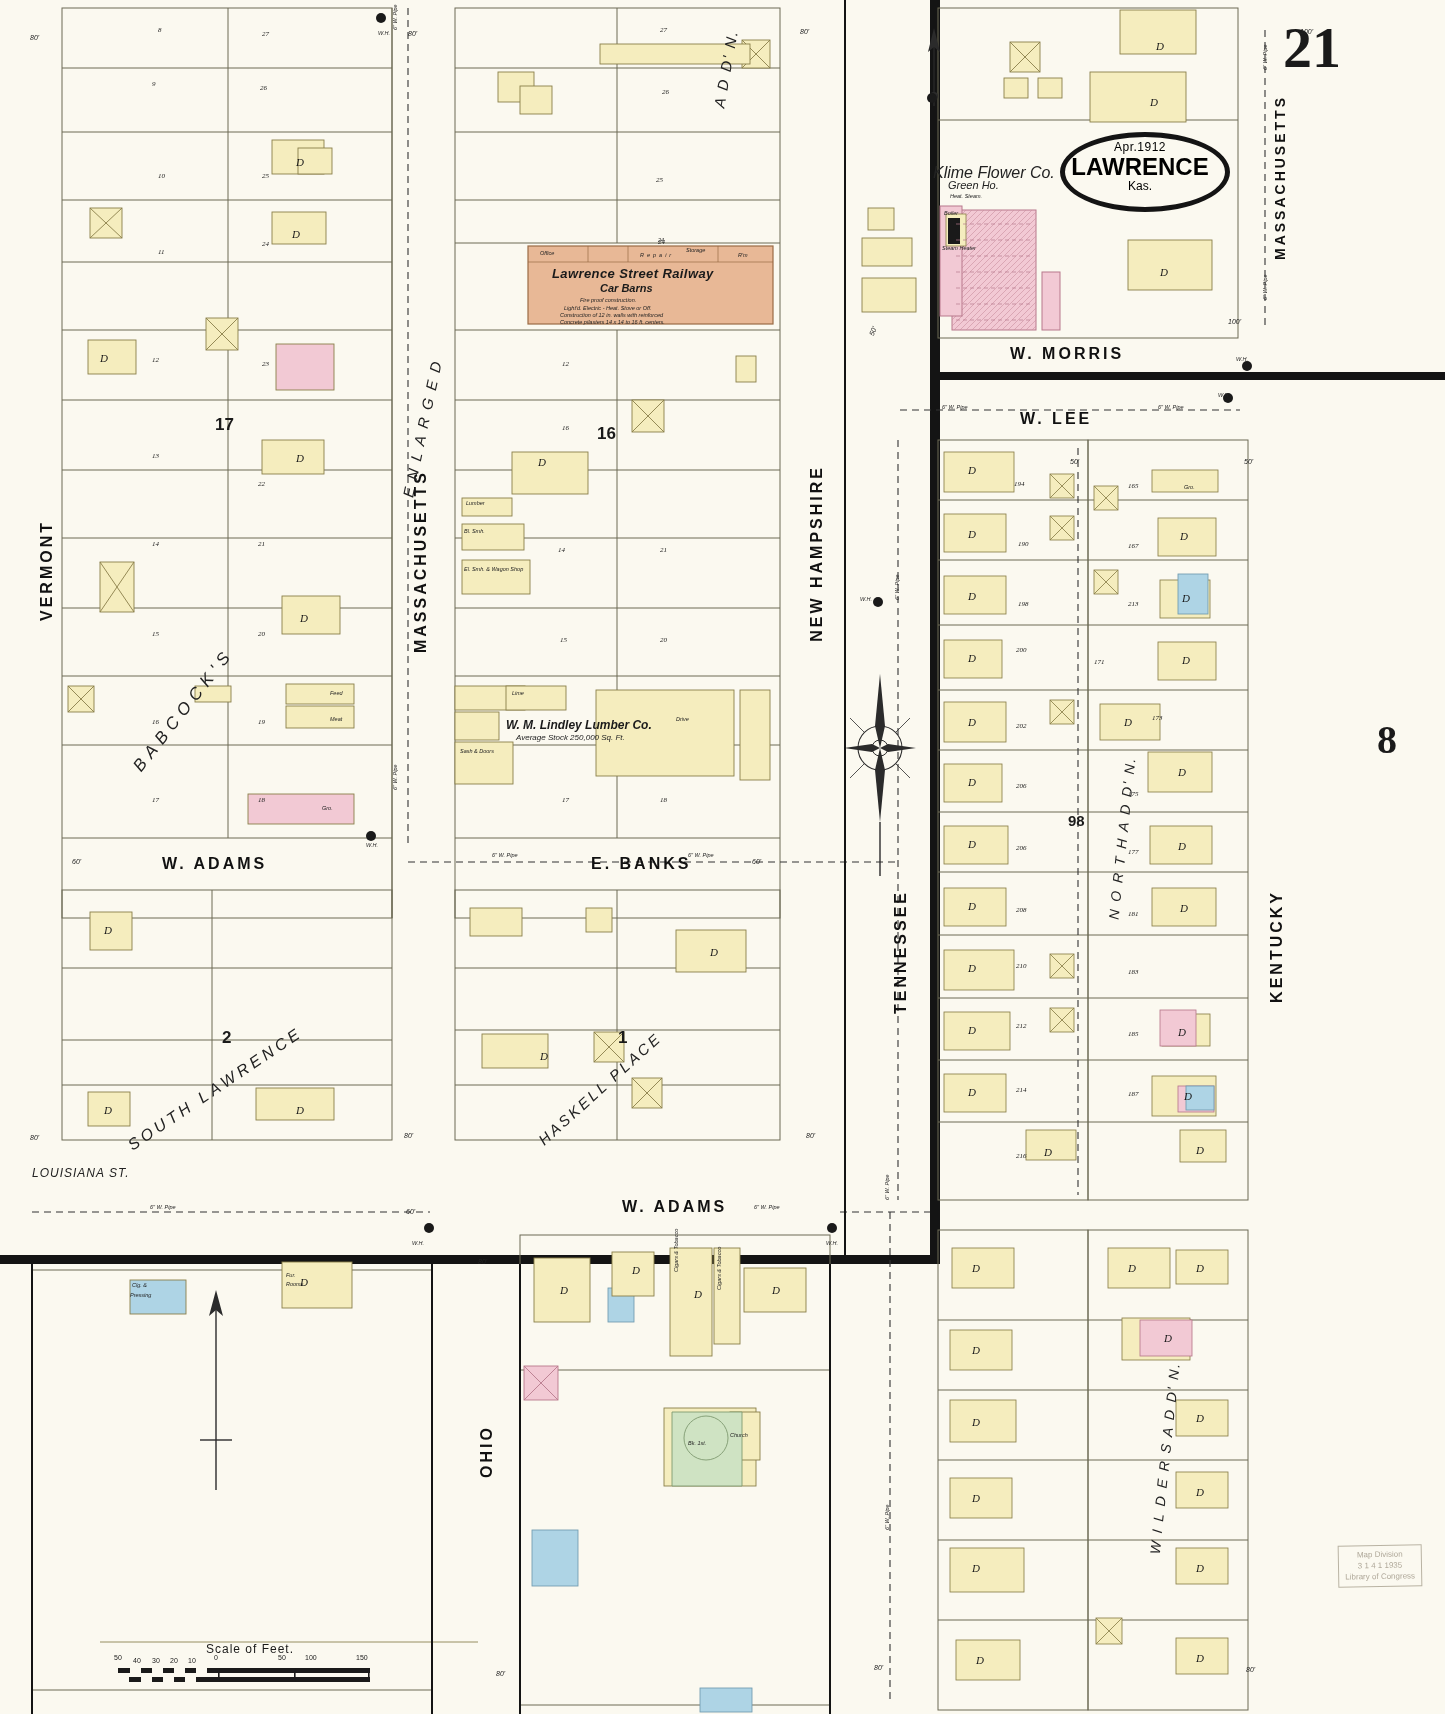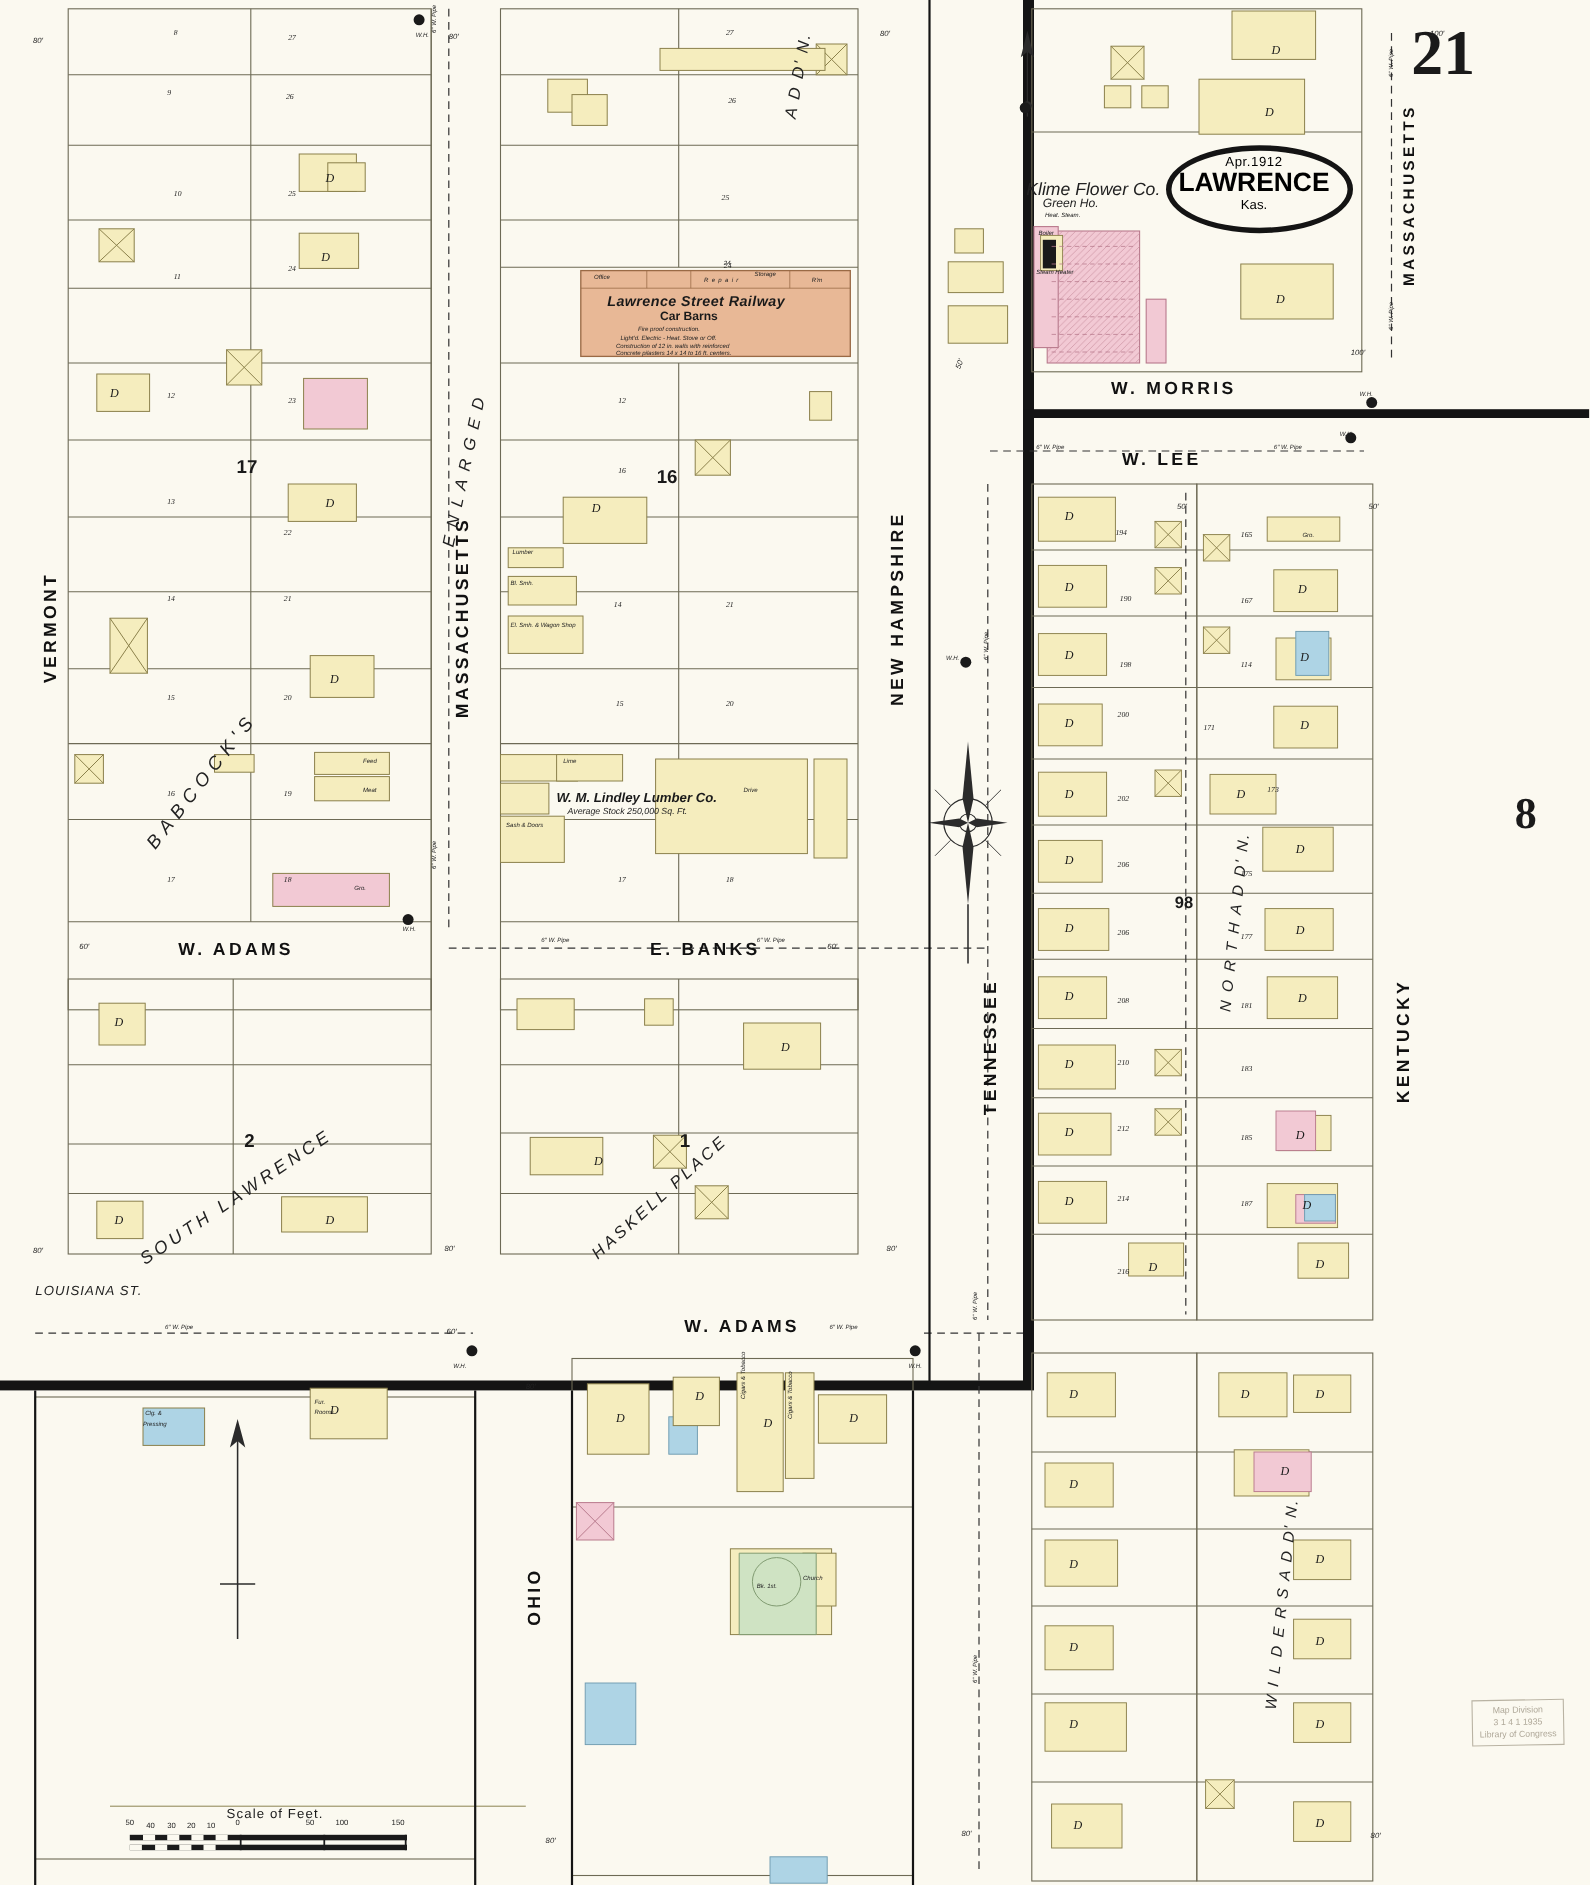--- a/index.html
+++ b/index.html
@@ -451,21 +451,21 @@
   <div class="lbl script" style="left:1040px;top:830px;font-size:14px;letter-spacing:2px;transform:rotate(-84deg);">N O R T H   A D D' N.</div>
   <div class="lbl script" style="left:1068px;top:1450px;font-size:14px;letter-spacing:2px;transform:rotate(-84deg);">W I L D E R S   A D D' N.</div>
 
   <div class="lbl" style="left:215px;top:415px;font-size:17px;font-weight:bold;">17</div>
   <div class="lbl" style="left:597px;top:424px;font-size:17px;font-weight:bold;">16</div>
   <div class="lbl" style="left:222px;top:1028px;font-size:17px;font-weight:bold;">2</div>
   <div class="lbl" style="left:618px;top:1028px;font-size:17px;font-weight:bold;">1</div>
   <div class="lbl" style="left:1068px;top:812px;font-size:15px;font-weight:bold;">98</div>
 
   <div class="lbl" style="left:552px;top:266px;font-size:13px;font-weight:bold;font-style:italic;letter-spacing:0.4px;">Lawrence Street Railway</div>
-  <div class="lbl" style="left:600px;top:282px;font-size:11px;font-weight:bold;">Car Barns</div>
+  <div class="lbl" style="left:600px;top:282px;font-size:11px;font-weight:bold;font-style:italic;">Car Barns</div>
   <div class="lbl script xtiny" style="left:580px;top:297px;">Fire proof construction.</div>
   <div class="lbl script xtiny" style="left:564px;top:305px;">Light'd. Electric - Heat. Stove or Off.</div>
   <div class="lbl script xtiny" style="left:560px;top:312px;">Construction of 12 in. walls with reinforced</div>
   <div class="lbl script xtiny" style="left:560px;top:319px;">Concrete pilasters 14 x 14 to 16 ft. centers.</div>
   <div class="lbl script xtiny" style="left:540px;top:250px;">Office</div>
   <div class="lbl script xtiny" style="left:640px;top:252px;letter-spacing:3px;">Repair</div>
   <div class="lbl script xtiny" style="left:738px;top:252px;">R'm</div>
   <div class="lbl script xtiny" style="left:686px;top:247px;">Storage</div>
   <div class="lbl script xtiny" style="left:658px;top:237px;">24</div>
 
@@ -599,21 +599,21 @@
       <div class="lbl num tiny" style="left: 1016px; top: 722px;">202</div>
       <div class="lbl num tiny" style="left: 1016px; top: 782px;">206</div>
       <div class="lbl num tiny" style="left: 1016px; top: 844px;">206</div>
       <div class="lbl num tiny" style="left: 1016px; top: 906px;">208</div>
       <div class="lbl num tiny" style="left: 1016px; top: 962px;">210</div>
       <div class="lbl num tiny" style="left: 1016px; top: 1022px;">212</div>
       <div class="lbl num tiny" style="left: 1016px; top: 1086px;">214</div>
       <div class="lbl num tiny" style="left: 1016px; top: 1152px;">216</div>
       <div class="lbl num tiny" style="left: 1128px; top: 482px;">165</div>
       <div class="lbl num tiny" style="left: 1128px; top: 542px;">167</div>
-      <div class="lbl num tiny" style="left: 1128px; top: 600px;">114</div>
+      <div class="lbl num tiny" style="left: 1128px; top: 600px;">213</div>
       <div class="lbl num tiny" style="left: 1094px; top: 658px;">171</div>
       <div class="lbl num tiny" style="left: 1152px; top: 714px;">173</div>
       <div class="lbl num tiny" style="left: 1128px; top: 790px;">175</div>
       <div class="lbl num tiny" style="left: 1128px; top: 848px;">177</div>
       <div class="lbl num tiny" style="left: 1128px; top: 910px;">181</div>
       <div class="lbl num tiny" style="left: 1128px; top: 968px;">183</div>
       <div class="lbl num tiny" style="left: 1128px; top: 1030px;">185</div>
       <div class="lbl num tiny" style="left: 1128px; top: 1090px;">187</div>
     </div>
   <div id="dwelling-marks">

